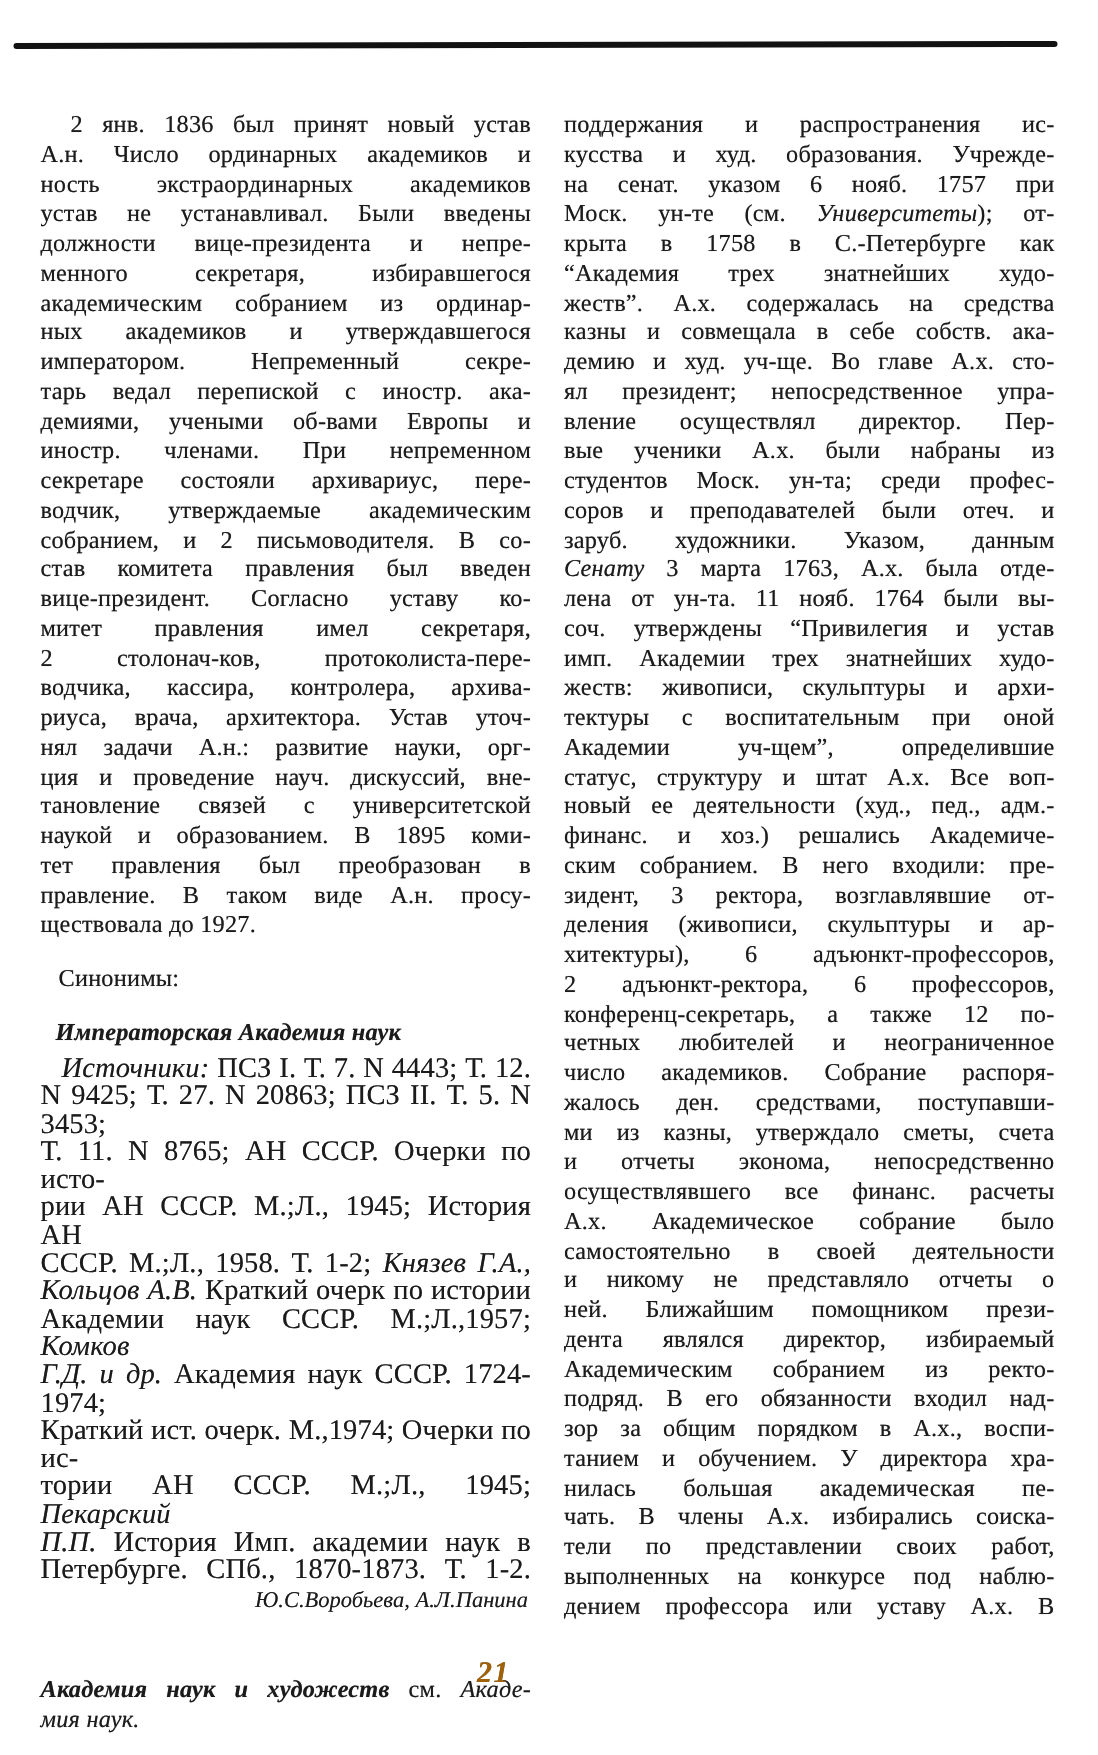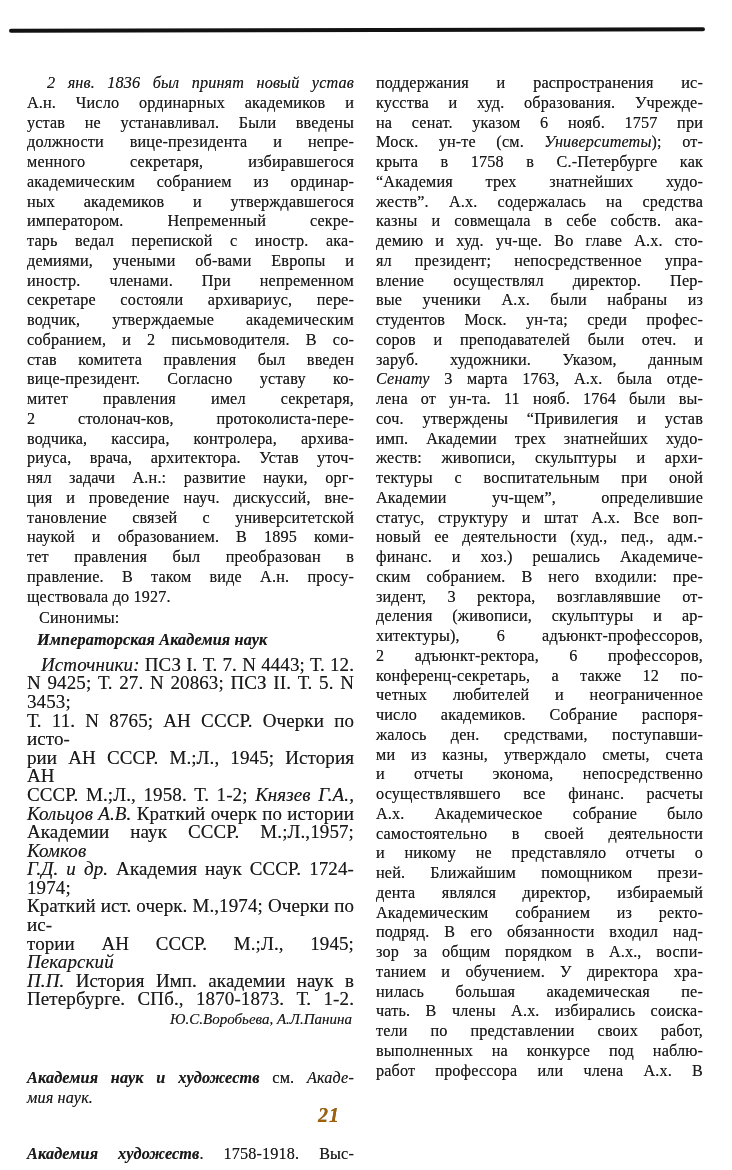--- a/index.html
+++ b/index.html
@@ -34,21 +34,21 @@
   .block { margin: 0; }
   .body .tl {
     font-size: 16.2px;
     line-height: 19.75px;
     letter-spacing: 0.15px;
     text-shadow: 0 0 0.45px rgba(10,10,10,0.6);
   }
   .tl { text-align: justify; text-align-last: justify; white-space: normal; }
   .tl.nj { text-align-last: left; }
 
-  .syn { margin-top: 2px; }
+  .syn { margin-top: 16px; }
   .syn .tl { text-align-last: left; }
 
   .sources { margin-top: 5px; }
   .sources .tl {
     font-size: 19px;
     line-height: 18.6px;
     letter-spacing: 0.1px;
     text-shadow: 0 0 0.4px rgba(10,10,10,0.55);
   }
 
@@ -81,22 +81,23 @@
   }
 </style>
 </head>
 <body>
 
 <div class="page">
   <div class="top-rule"></div>
 
   <div class="col col-left">
       <div class="block body">
-        <div class="tl" style="padding-left: 20px; font-style: italic;">2 янв. 1836 был принят новый устав</div>
+        <div class="tl" style="padding-left: 20px;">2 янв. 1836 был принят новый устав</div>
         <div class="tl">А.н. Число ординарных академиков и</div>
+        <div class="tl">ность экстраординарных академиков</div>
         <div class="tl">устав не устанавливал. Были введены</div>
         <div class="tl">должности вице-президента и непре-</div>
         <div class="tl">менного секретаря, избиравшегося</div>
         <div class="tl">академическим собранием из ординар-</div>
         <div class="tl">ных академиков и утверждавшегося</div>
         <div class="tl">императором. Непременный секре-</div>
         <div class="tl">тарь ведал перепиской с иностр. ака-</div>
         <div class="tl">демиями, учеными об-вами Европы и</div>
         <div class="tl">иностр. членами. При непременном</div>
         <div class="tl">секретаре состояли архивариус, пере-</div>
@@ -194,18 +195,18 @@
         <div class="tl">ней. Ближайшим помощником прези-</div>
         <div class="tl">дента являлся директор, избираемый</div>
         <div class="tl">Академическим собранием из ректо-</div>
         <div class="tl">подряд. В его обязанности входил над-</div>
         <div class="tl">зор за общим порядком в А.х., воспи-</div>
         <div class="tl">танием и обучением. У директора хра-</div>
         <div class="tl">нилась большая академическая пе-</div>
         <div class="tl">чать. В члены А.х. избирались соиска-</div>
         <div class="tl">тели по представлении своих работ,</div>
         <div class="tl">выполненных на конкурсе под наблю-</div>
-        <div class="tl">работ профессора или члена А.х. В</div>
+        <div class="tl">дением профессора или уставу А.х. В</div>
       </div>
     </div>
 
   <div class="page-number">21</div>
 </div>
 
 </body></html>

